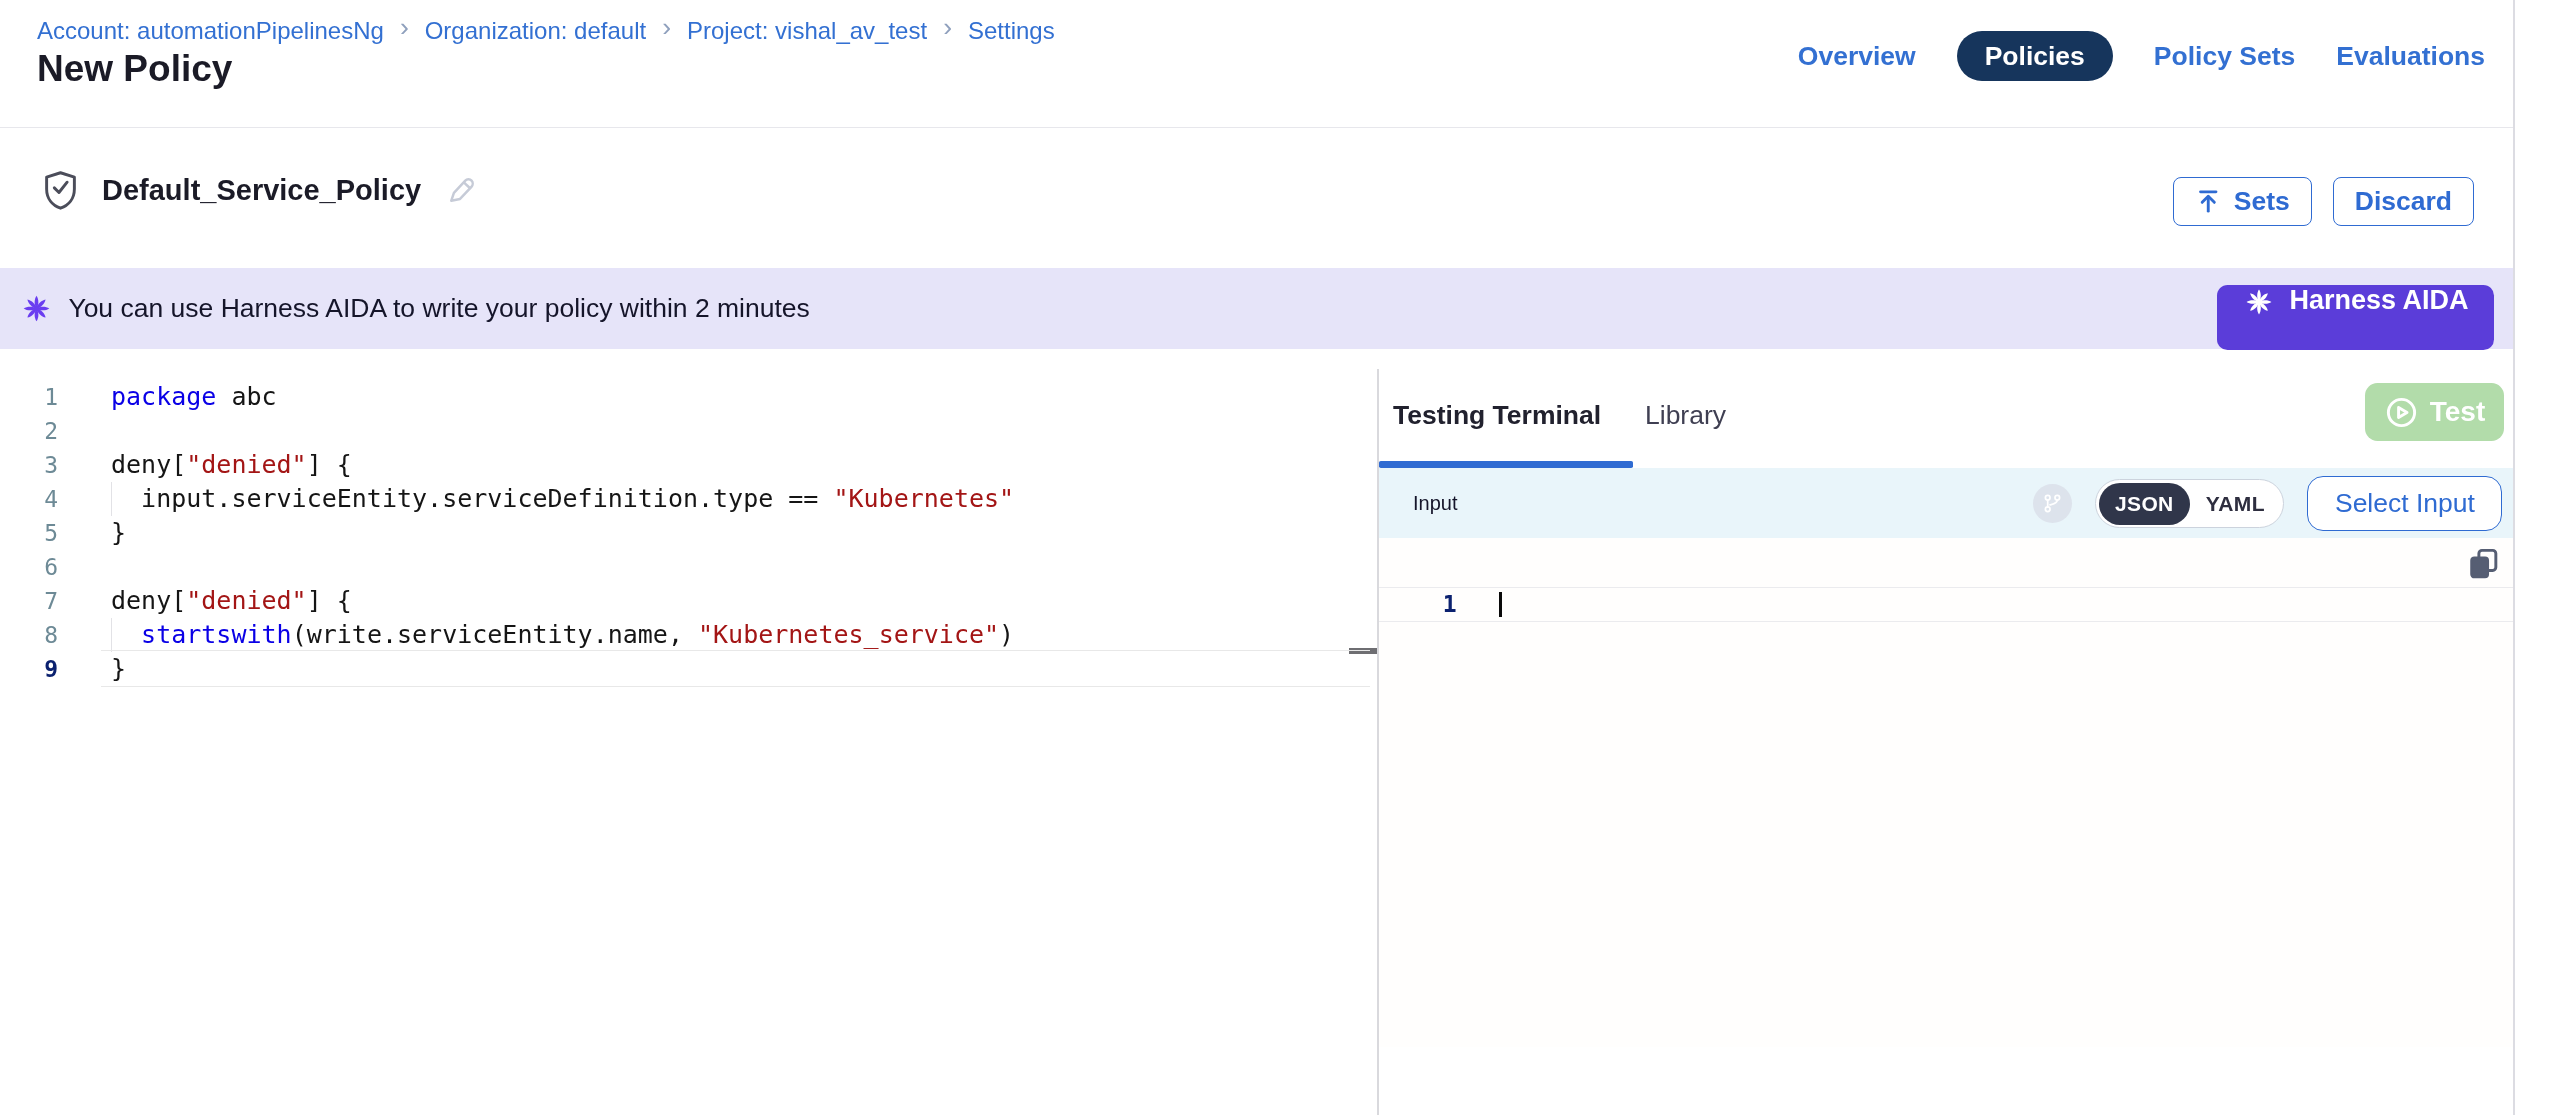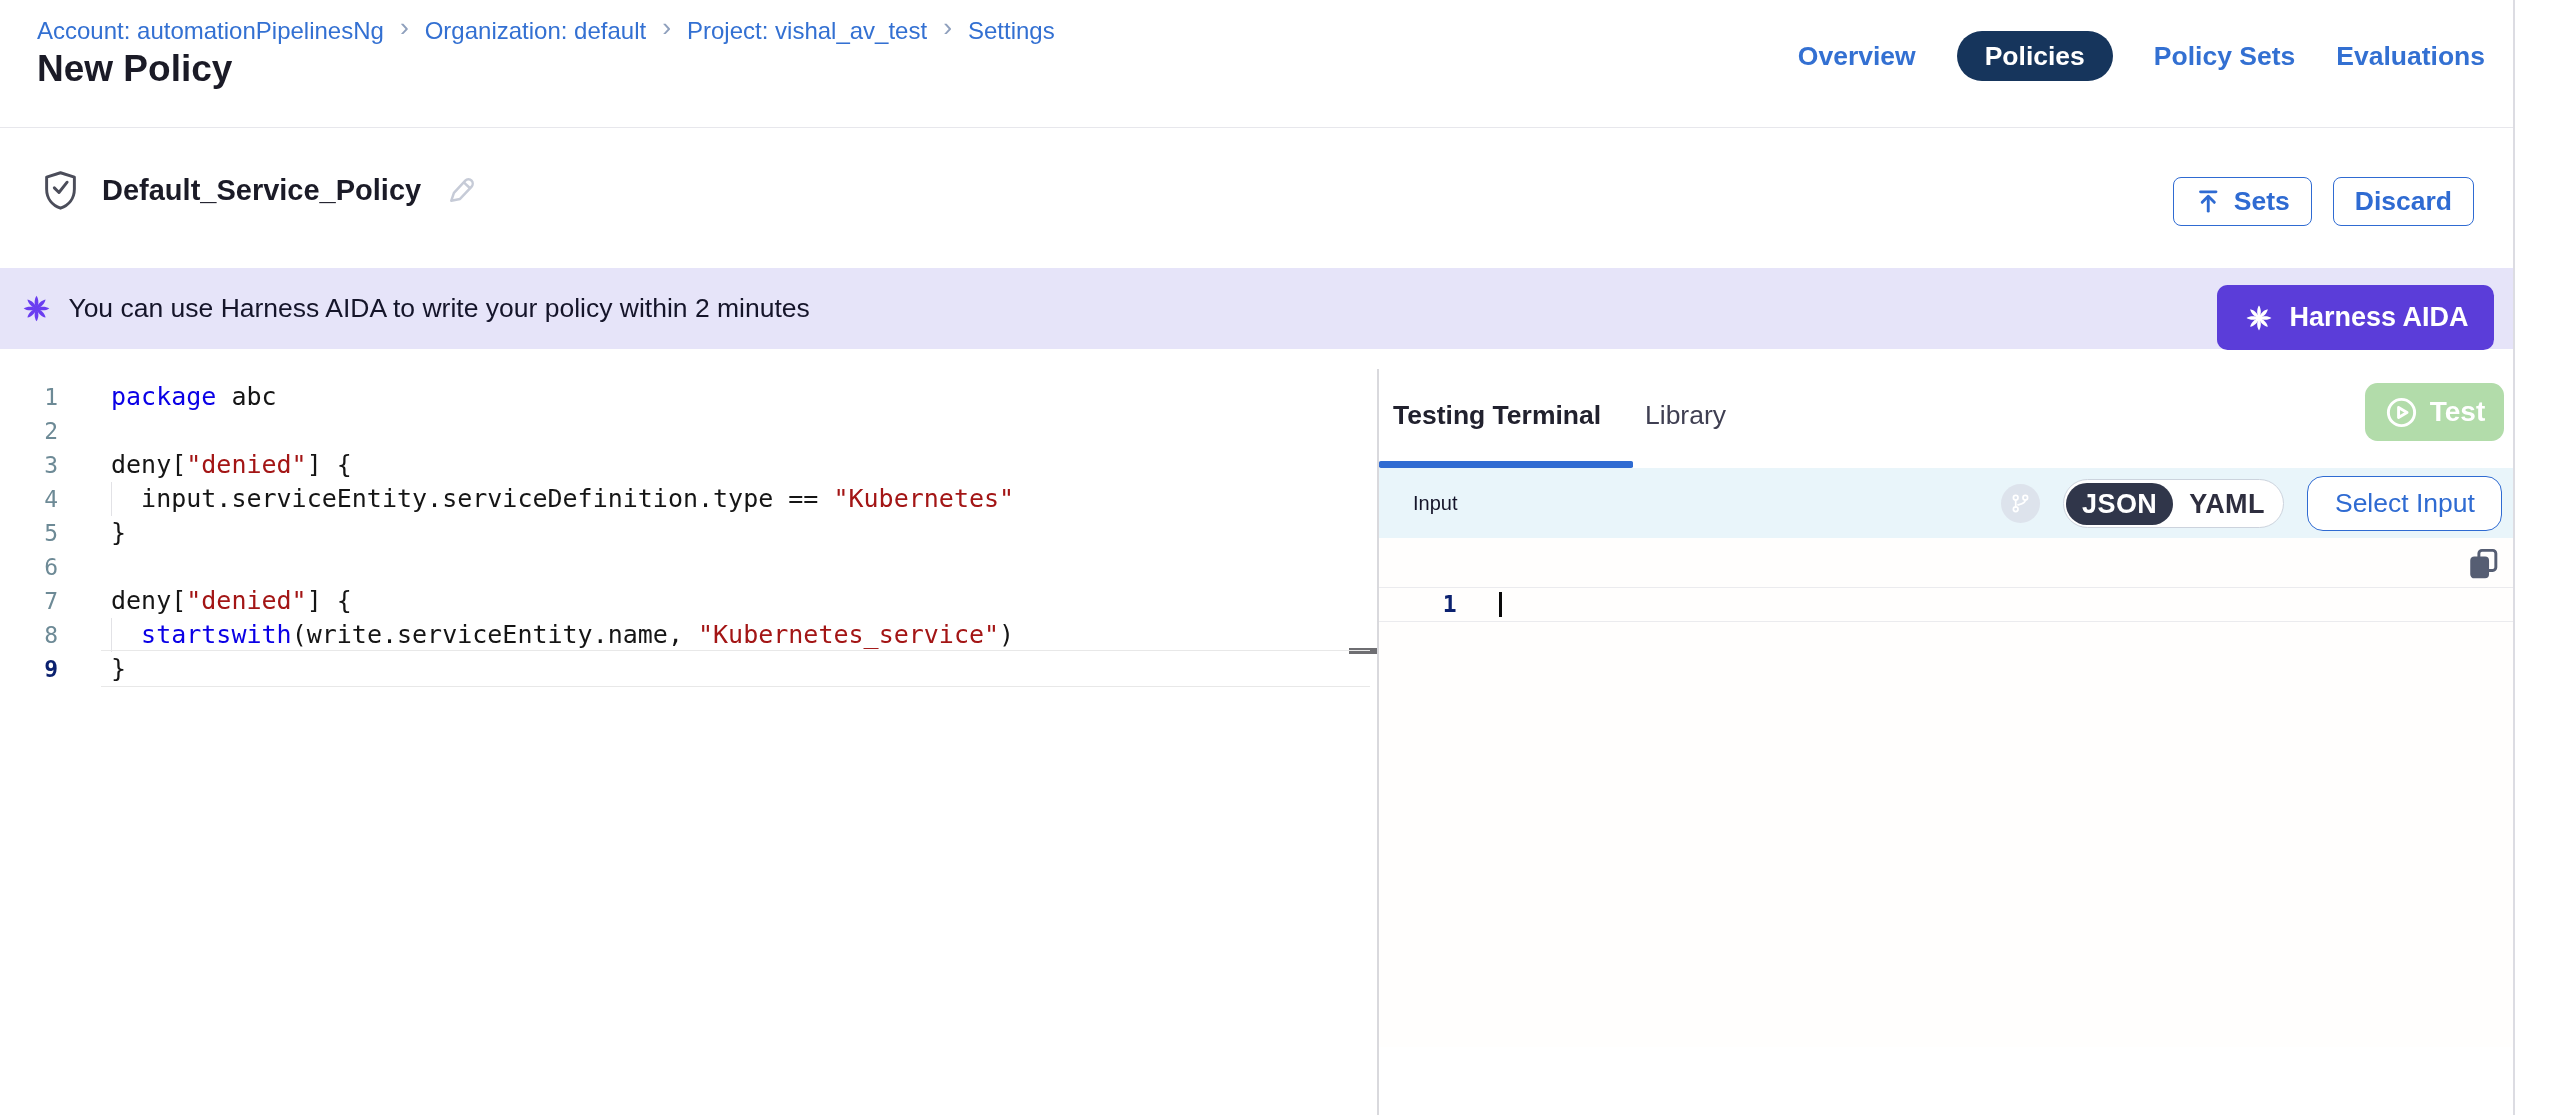--- a/index.html
+++ b/index.html
@@ -21,21 +21,21 @@
   .toolbar{position:absolute;left:0;top:129px;width:2513px;height:139px;background:#fff;}
   .policy-title{position:absolute;left:42px;top:41px;display:flex;align-items:center;gap:23px;}
   .policy-name{font-size:29px;font-weight:700;color:#1b1b27;}
   .btn-row{position:absolute;right:39px;top:48px;display:flex;gap:21px;}
   .btn{display:flex;align-items:center;gap:12.4px;height:49px;padding:0 21px;border:1.8px solid #2f6bd2;border-radius:8px;color:#2f6bd2;font-size:26.5px;font-weight:600;background:#fff;cursor:pointer;box-sizing:border-box;}
 
   
   .banner{position:absolute;left:0;top:268px;width:2513px;height:81px;background:#e6e4f9;display:flex;align-items:center;}
   .banner-icon{margin-left:19.4px;display:flex;}
   .banner-msg{margin-left:14px;font-size:26.5px;color:#15152a;}
-  .aida-btn{position:absolute;right:19.4px;top:17px;height:65px;padding:0 25px;background:#5b3dd9;border-radius:10.6px;color:#fff;font-size:27px;font-weight:700;display:flex;align-items:center;gap:14px;cursor:pointer;border:none;}
+  .aida-btn{position:absolute;right:19.4px;top:17px;height:65px;padding:0 25px;background:#5b3dd9;border-radius:10.6px;color:#fff;font-size:27px;font-weight:700;display:flex;align-items:flex-start;gap:14px;cursor:pointer;border:none;}
 
   
   .editor{position:absolute;left:0;top:369px;width:1377px;height:747px;background:#fff;padding-top:10.6px;box-sizing:border-box;}
   .code-row{position:relative;height:34px;}
   .ln{position:absolute;left:0;top:0;width:58px;text-align:right;font-family:"DejaVu Sans Mono",monospace;font-size:23px;line-height:34px;color:#6d8a96;}
   .code-row.current .ln{color:#0b216f;font-weight:bold;}
   .codetxt{position:absolute;left:111px;top:0;font-family:"DejaVu Sans Mono",monospace;font-size:25px;line-height:34px;white-space:pre;color:#151515;}
   .tok-keyword{color:#0a00e6;}
   .tok-string{color:#a31515;}
   .guide{position:absolute;left:111px;top:0;height:34px;border-left:1.8px solid #e2e2e6;}
@@ -50,21 +50,21 @@
   .tab.t0{left:14px;font-weight:700;color:#21212e;}
   .tab.t1{left:266px;font-weight:400;color:#3f3f52;}
   .tab-underline{position:absolute;left:0;bottom:0;width:254px;height:7px;background:#2f6bd2;border-radius:1.8px;}
   .test-btn{position:absolute;right:8.8px;top:14px;width:139px;height:58px;background:#b2dcaa;border-radius:12.4px;color:#fff;font-weight:700;font-size:28px;display:flex;align-items:center;justify-content:center;gap:10.6px;border:none;cursor:default;}
 
   .input-bar{position:absolute;top:99px;left:0;width:100%;height:71px;background:#e9f5fa;display:flex;align-items:center;box-sizing:border-box;}
   .input-label{margin-left:34px;font-size:20px;color:#15152a;}
   .bar-right{margin-left:auto;display:flex;align-items:center;gap:23px;margin-right:10.6px;}
   .branch-badge{width:39px;height:39px;border-radius:50%;background:#dde3ec;display:flex;align-items:center;justify-content:center;cursor:pointer;}
   .toggle{display:flex;align-items:center;background:#fff;border:1.8px solid #ccd3dd;border-radius:26.5px;padding:2.6px;}
-  .toggle-opt{padding:0 16px;height:42px;line-height:42px;border-radius:21px;font-size:27px;font-weight:700;color:#2e2e3f;letter-spacing:0.4px;cursor:pointer;}
+  .toggle-opt{padding:0 16px;height:42px;line-height:42px;border-radius:21px;font-size:21px;font-weight:700;color:#2e2e3f;letter-spacing:0.4px;cursor:pointer;}
   .toggle-opt.selected{background:#30364a;color:#fff;}
   .select-input-btn{height:55px;padding:0 26.5px;border:1.8px solid #2f6bd2;border-radius:16px;background:#fff;color:#2f6bd2;font-size:26.5px;font-weight:500;display:flex;align-items:center;cursor:pointer;}
 
   .input-editor{position:absolute;top:169px;left:0;right:0;bottom:0;background:#fffefd;}
   .copy-btn{position:absolute;right:10.6px;top:7px;cursor:pointer;background:none;border:none;padding:0;}
   .irow{position:absolute;left:0;right:0;top:49px;height:35px;border-top:1.8px solid #ebebee;border-bottom:1.8px solid #ebebee;background:#fffefd;box-sizing:border-box;}
   .iln{position:absolute;left:51px;width:26.5px;text-align:right;font-family:"DejaVu Sans Mono",monospace;font-size:23px;line-height:32px;color:#0b216f;font-weight:bold;}
   .icursor{position:absolute;left:120px;top:3.5px;width:2.6px;height:25.6px;background:#0a0a0a;}
 </style>
 </head>

